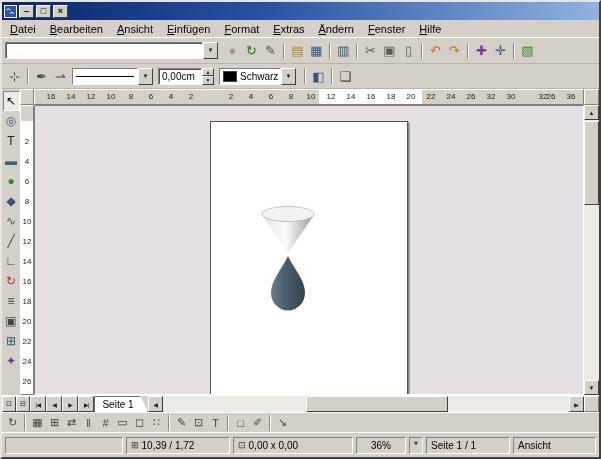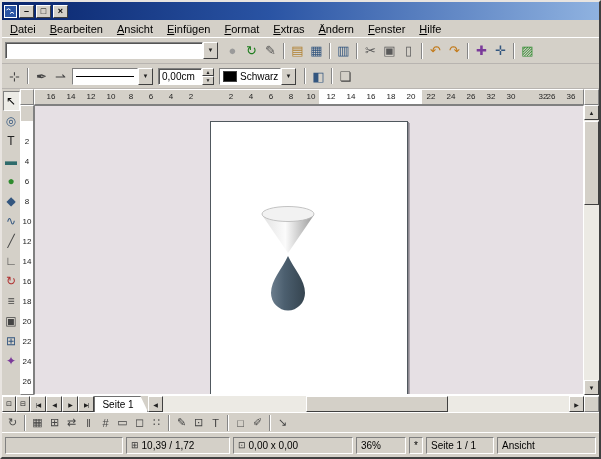--- a/index.html
+++ b/index.html
@@ -296,27 +296,27 @@
   <div class="statusbar">
     <span class="sfield" style="width:118px"></span>
     <span class="sfield" style="width:104px">
       <span class="sficon">⊞</span>
       <span>10,39 / 1,72</span>
     </span>
     <span class="sfield" style="width:120px">
       <span class="sficon">⊡</span>
       <span>0,00 x 0,00</span>
     </span>
-    <span class="sfield" style="width:50px;">
+    <span class="sfield" style="width:50px;justify-content:center">
       <span>36%</span>
     </span>
     <span class="sfield" style="width:14px;justify-content:center;padding:0">
       <span>*</span>
     </span>
-    <span class="sfield" style="width:68px">
+    <span class="sfield" style="width:84px">
       <span>Seite 1 / 1</span>
     </span>
     <span class="sfield" style="flex:1">
       <span>Ansicht</span>
     </span>
   </div>
 
 </div>
 
 </body></html>

